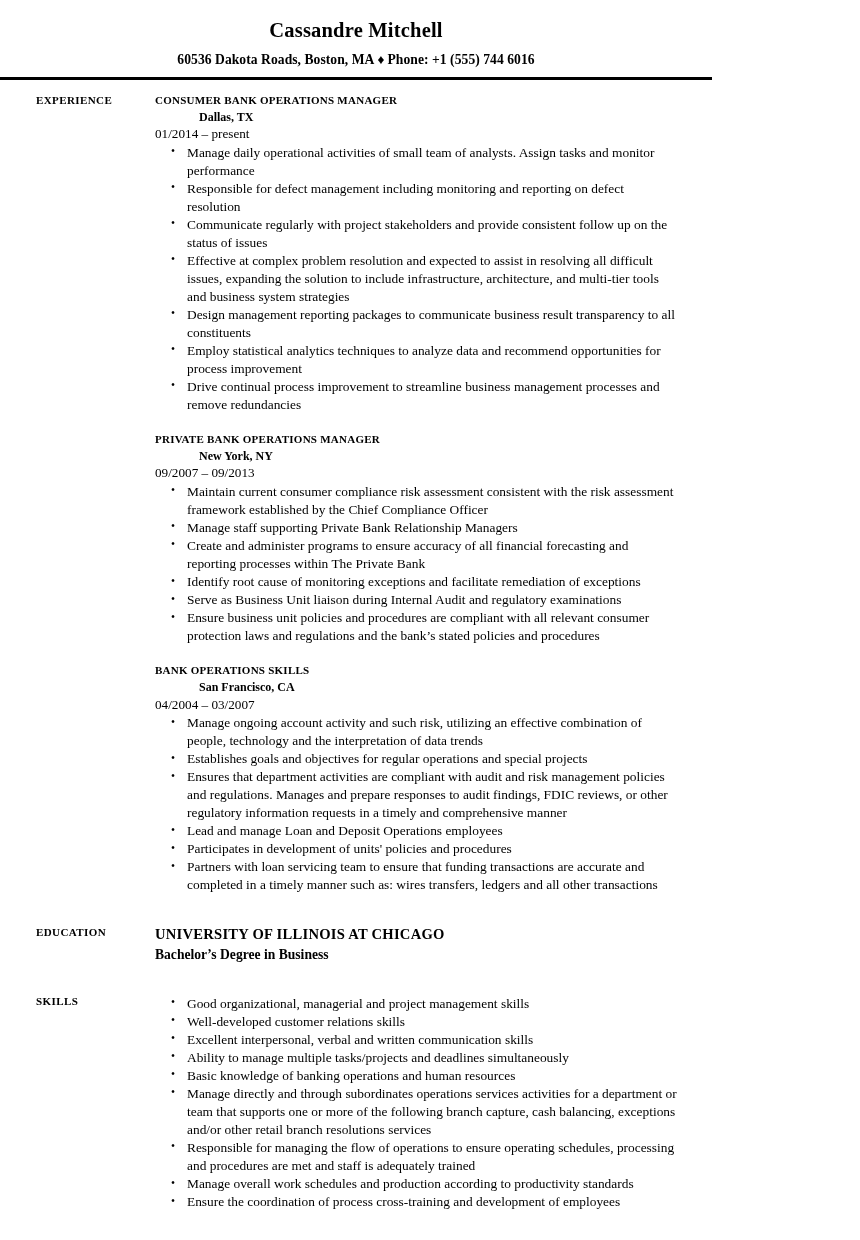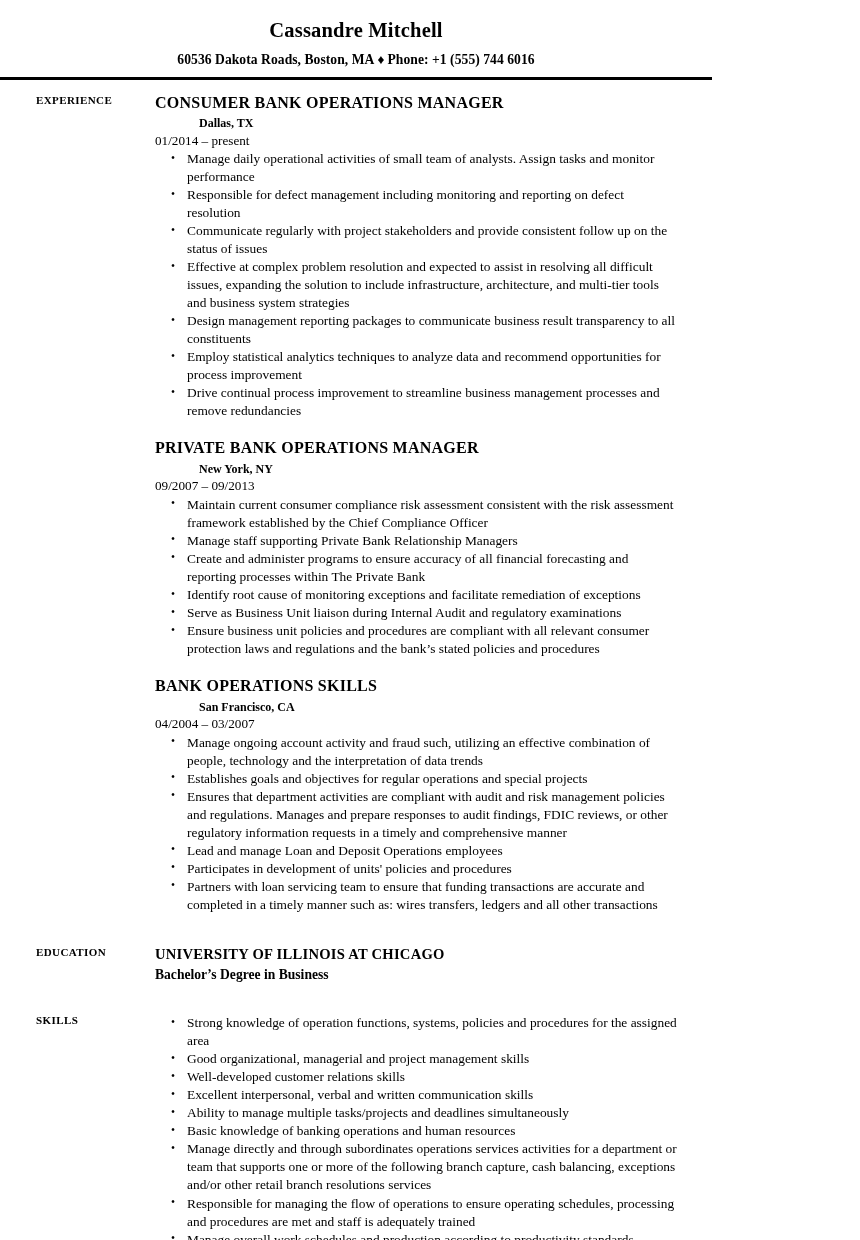--- a/index.html
+++ b/index.html
@@ -71,21 +71,21 @@
   }
   .sec-body {
     flex: 1 1 auto;
     min-width: 0;
   }
 
   
   .job { margin-bottom: 0; }
   .job + .job { margin-top: 18px; }
   .job-title {
-    font-size: 16px;
+    font-size: 11px;
     font-weight: bold;
     letter-spacing: 0.25px;
     line-height: 1.3;
   }
   .job-loc {
     font-size: 12px;
     font-weight: bold;
     line-height: 1.35;
     margin-top: 2px;
     margin-left: 44px;
@@ -182,21 +182,21 @@
             <li>Serve as Business Unit liaison during Internal Audit and regulatory examinations</li>
             <li>Ensure business unit policies and procedures are compliant with all relevant consumer protection laws and regulations and the bank’s stated policies and procedures</li>
           </ul>
         </div>
 
         <div class="job">
           <div class="job-title">BANK OPERATIONS SKILLS</div>
           <div class="job-loc">San Francisco, CA</div>
           <div class="job-dates">04/2004 – 03/2007</div>
           <ul class="bullets">
-            <li>Manage ongoing account activity and fraud such, utilizing an effective combination of people, technology and the interpretation of data trends</li>
+            <li>Manage ongoing account activity and such risk, utilizing an effective combination of people, technology and the interpretation of data trends</li>
             <li>Establishes goals and objectives for regular operations and special projects</li>
             <li>Ensures that department activities are compliant with audit and risk management policies and regulations. Manages and prepare responses to audit findings, FDIC reviews, or other regulatory information requests in a timely and comprehensive manner</li>
             <li>Lead and manage Loan and Deposit Operations employees</li>
             <li>Participates in development of units' policies and procedures</li>
             <li>Partners with loan servicing team to ensure that funding transactions are accurate and completed in a timely manner such as: wires transfers, ledgers and all other transactions</li>
           </ul>
         </div>
 
       </div>
     </div>
@@ -208,21 +208,20 @@
           <div class="edu-school">UNIVERSITY OF ILLINOIS AT CHICAGO</div>
           <div class="edu-degree">Bachelor’s Degree in Business</div>
         </div>
       </div>
     </div>
 
     <div class="section gap-skills">
       <div class="sec-label">SKILLS</div>
       <div class="sec-body">
         <ul class="bullets">
-          <li>Strong knowledge of operation functions, systems, policies and procedures for the assigned area</li>
           <li>Good organizational, managerial and project management skills</li>
           <li>Well-developed customer relations skills</li>
           <li>Excellent interpersonal, verbal and written communication skills</li>
           <li>Ability to manage multiple tasks/projects and deadlines simultaneously</li>
           <li>Basic knowledge of banking operations and human resources</li>
           <li>Manage directly and through subordinates operations services activities for a department or team that supports one or more of the following branch capture, cash balancing, exceptions and/or other retail branch resolutions services</li>
           <li>Responsible for managing the flow of operations to ensure operating schedules, processing and procedures are met and staff is adequately trained</li>
           <li>Manage overall work schedules and production according to productivity standards</li>
           <li>Ensure the coordination of process cross-training and development of employees</li>
         </ul>

